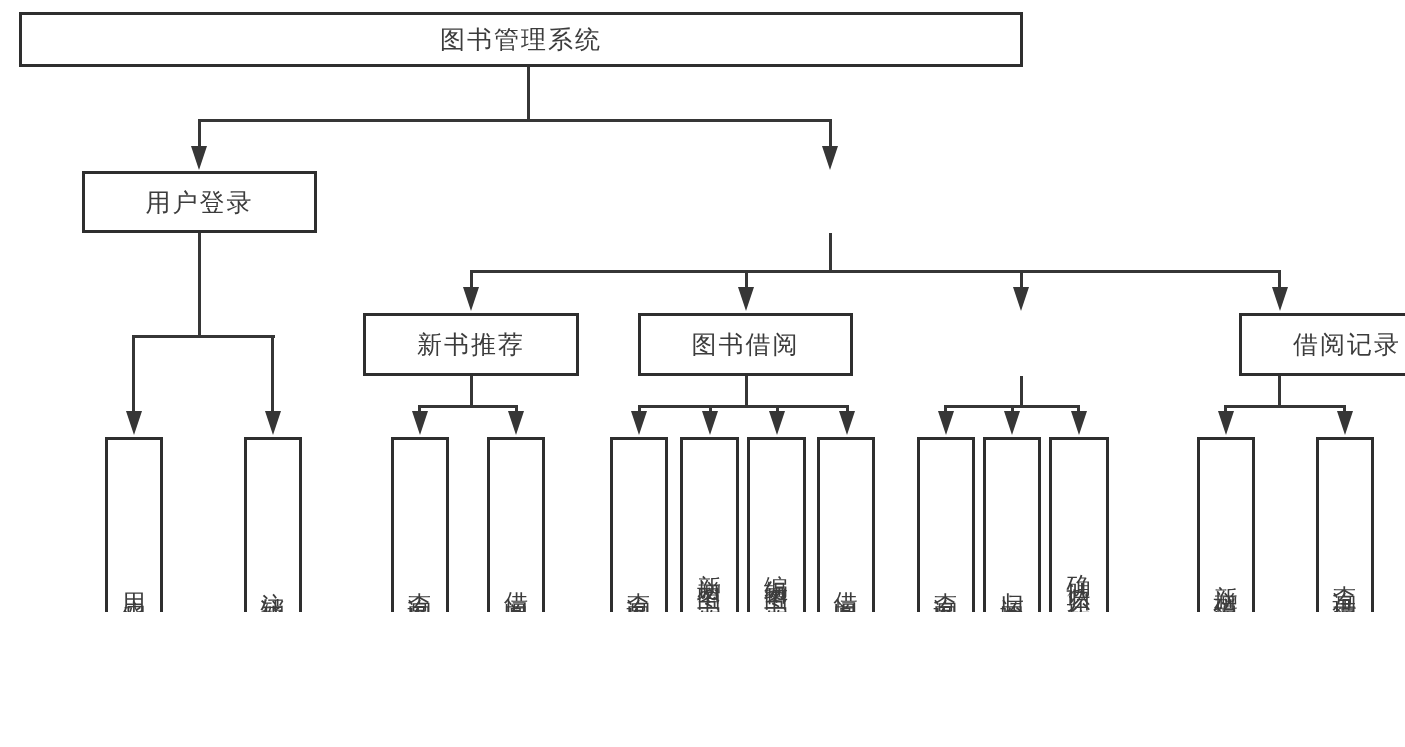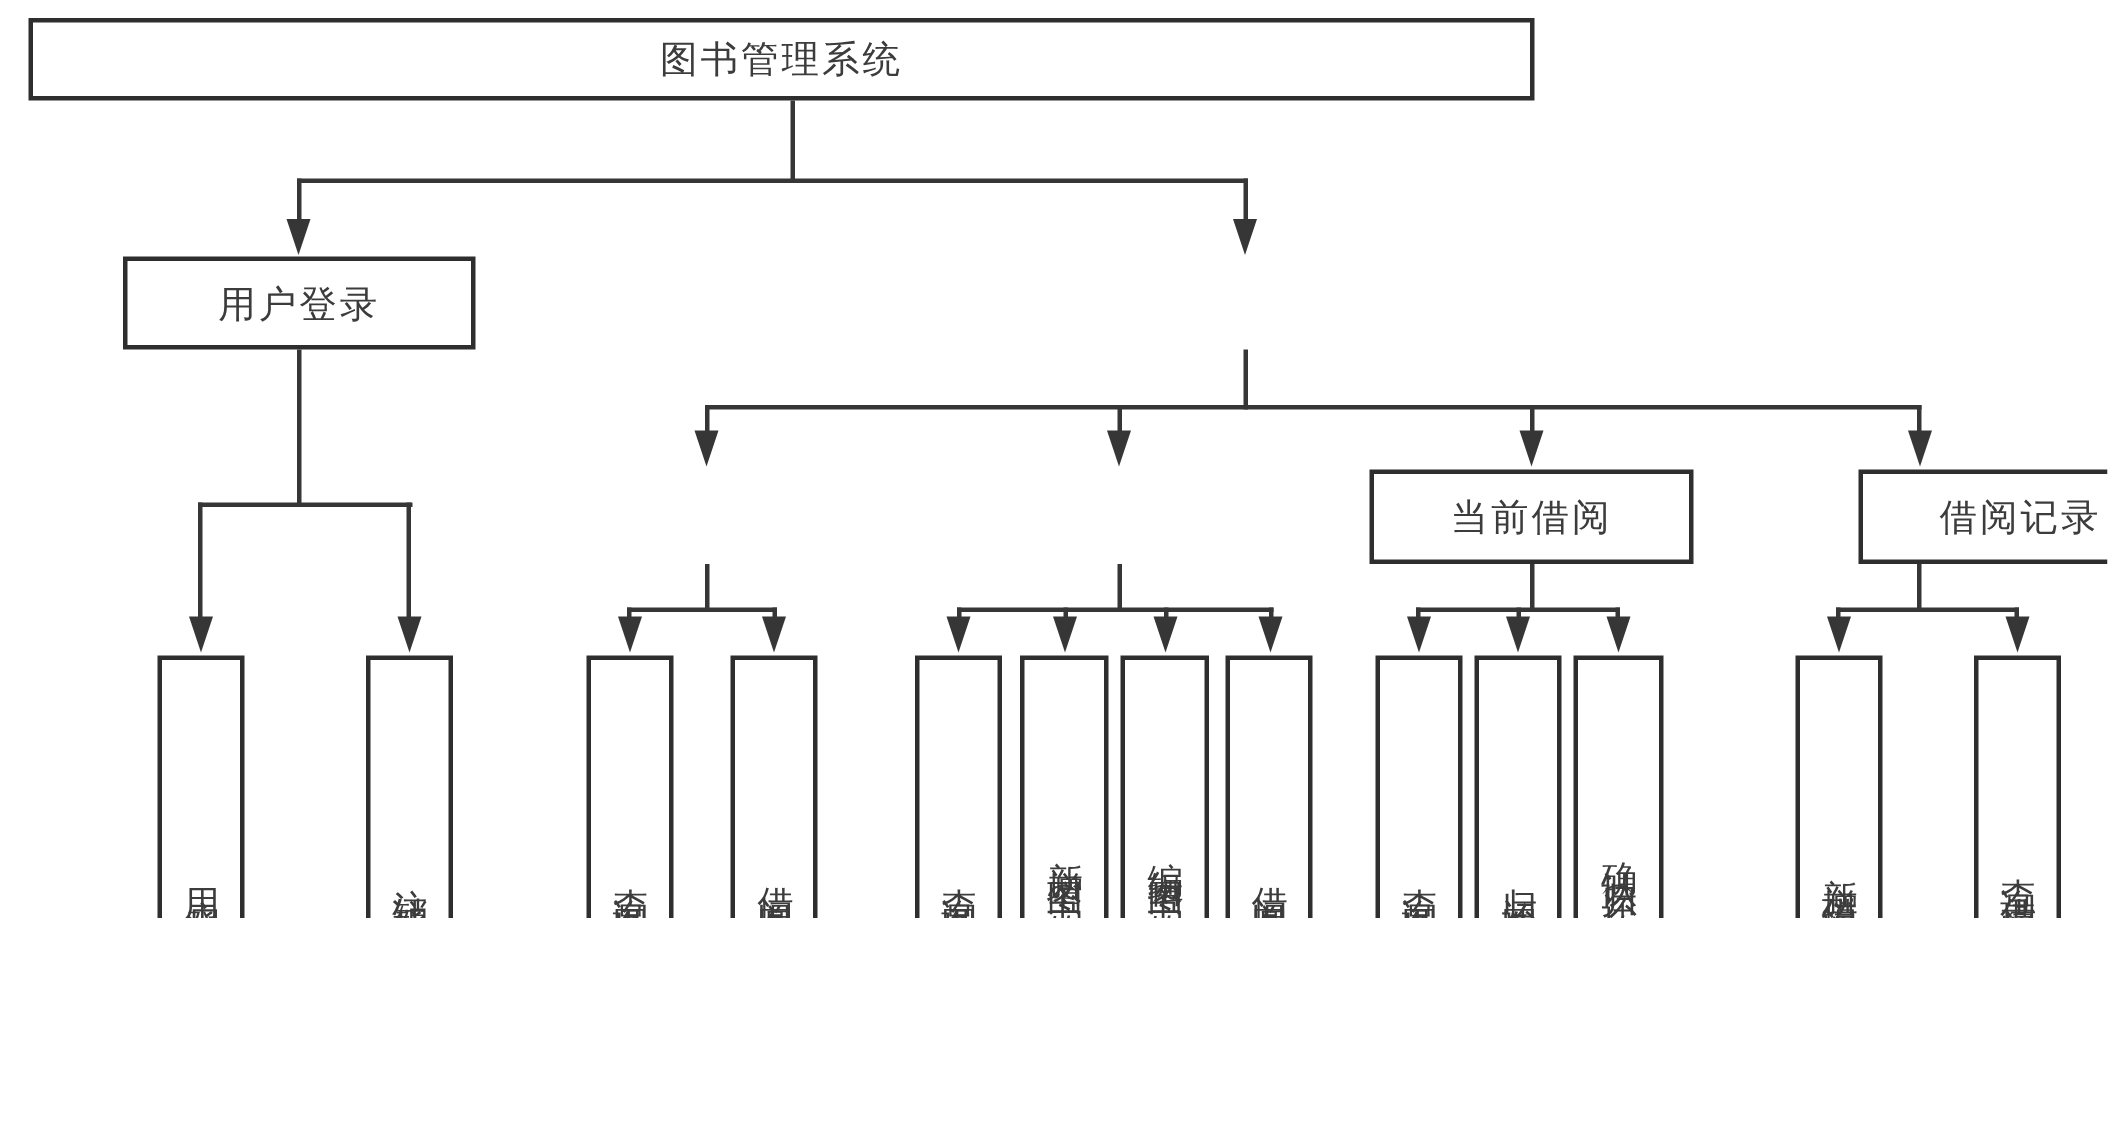--- a/index.html
+++ b/index.html
@@ -86,22 +86,25 @@
   <div class="ln" style="left:469.5px;top:270px;width:811px;height:3px"></div>
   <div class="ln" style="left:469.5px;top:270px;width:3px;height:20px"></div>
   <div class="ah" style="left:463px;top:287px"></div>
   <div class="ln" style="left:744.5px;top:270px;width:3px;height:20px"></div>
   <div class="ah" style="left:738px;top:287px"></div>
   <div class="ln" style="left:1019.5px;top:270px;width:3px;height:20px"></div>
   <div class="ah" style="left:1013px;top:287px"></div>
   <div class="ln" style="left:1278px;top:270px;width:3px;height:20px"></div>
   <div class="ah" style="left:1271.5px;top:287px"></div>
 
-  <div class="node h" style="left:913px;top:313px;width:216px;height:63px">
-    <span>当前借阅</span>
+  <div class="node h" style="left:363px;top:313px;width:216px;height:63px">
+    <span>新书推荐</span>
+  </div>
+  <div class="node h" style="left:638px;top:313px;width:215px;height:63px">
+    <span>图书借阅</span>
   </div>
   <div class="node h" style="left:1239px;top:313px;width:216px;height:63px">
     <span>借阅记录</span>
   </div>
 
   <div class="ln" style="left:469.5px;top:376px;width:3px;height:32px"></div>
   <div class="ln" style="left:418px;top:405px;width:100px;height:3px"></div>
   <div class="ln" style="left:418px;top:405px;width:3px;height:10px"></div>
   <div class="ah" style="left:411.5px;top:411px"></div>
   <div class="ln" style="left:514.5px;top:405px;width:3px;height:10px"></div>

